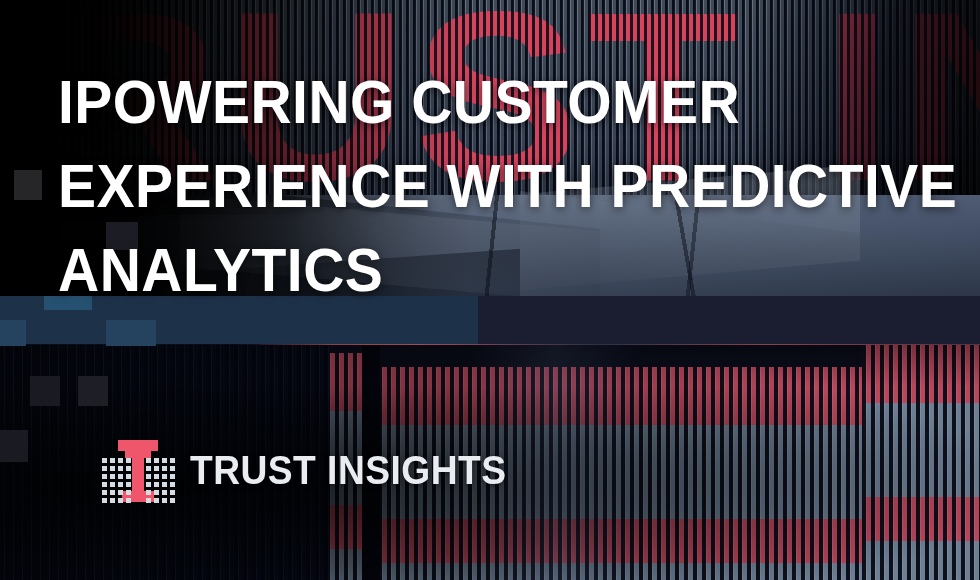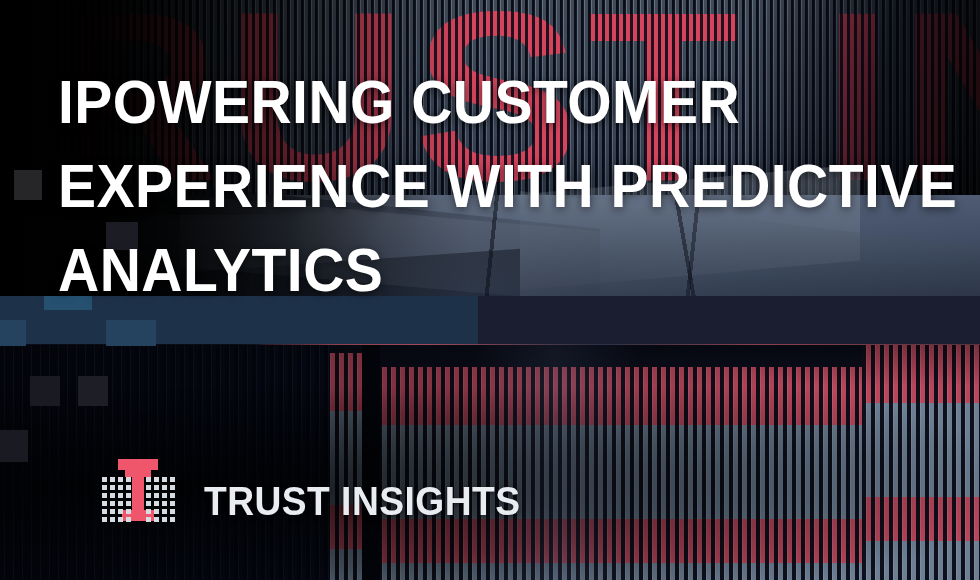--- a/index.html
+++ b/index.html
@@ -176,21 +176,21 @@
     line-height:84px;
     letter-spacing:.5px;
     color:#ffffff;
     transform:scaleX(.92);
     transform-origin:left top;
     text-shadow:0 2px 10px rgba(0,0,0,.55);
   }
   .headline .ln { display:block; white-space:nowrap; }
 
   
-  .logo { position:absolute; left:100px; top:455px; display:flex; align-items:flex-end; gap:28px; }
+  .logo { position:absolute; left:100px; top:436px; display:flex; align-items:center; gap:14px; }
   .logo-mark { position:relative; width:76px; height:70px; }
   .logo-word {
     font-family:"Liberation Sans Narrow","Liberation Sans", sans-serif;
     font-weight:bold; font-size:40px; letter-spacing:.5px;
     color:#e9edf2;
     transform:scaleX(.93) translateY(-1px); transform-origin:left center;
     text-shadow:0 1px 6px rgba(0,0,0,.6);
   }
   .dot { position:absolute; width:5px; height:5px; background:#d7dbe2; }
 </style>

